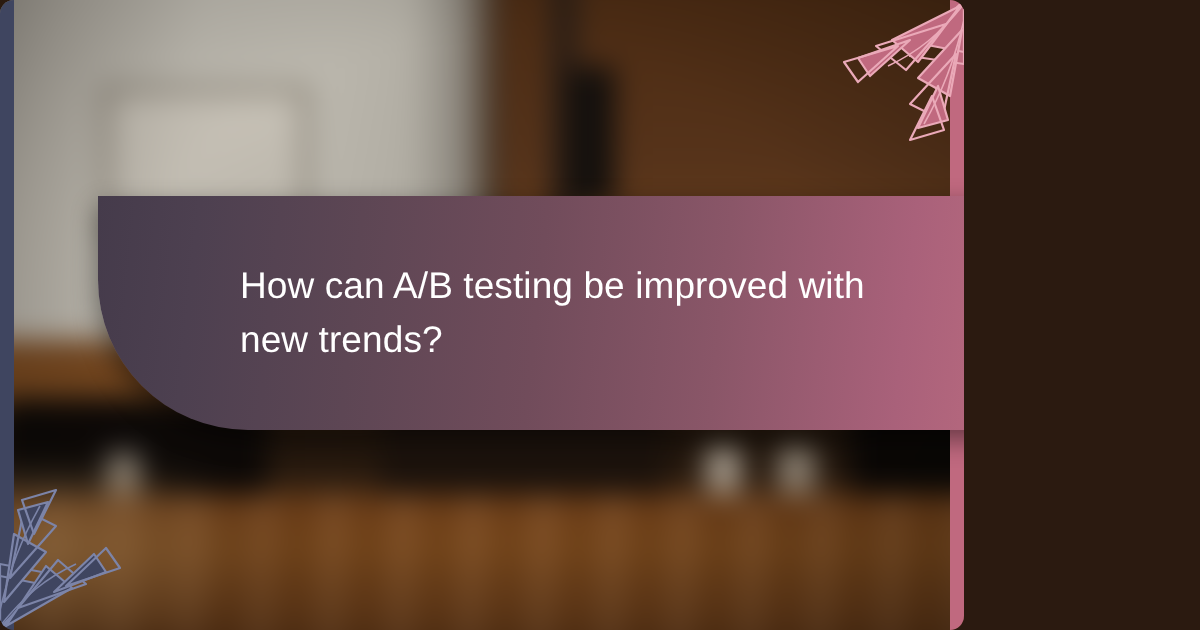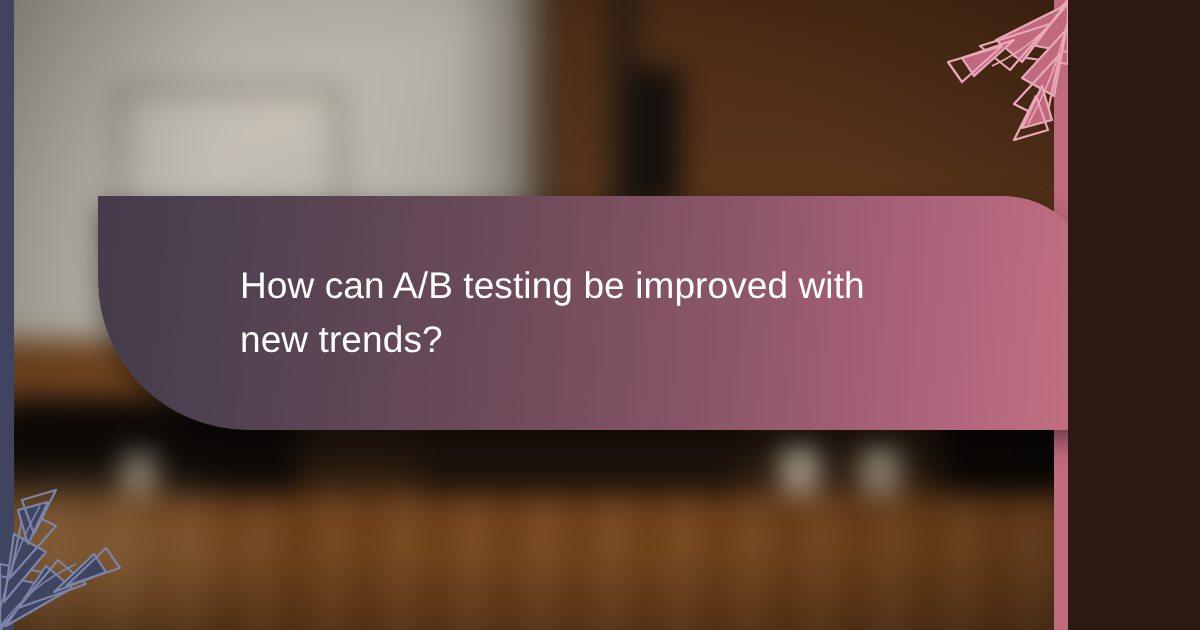--- a/index.html
+++ b/index.html
@@ -5,23 +5,24 @@
   * { margin:0; padding:0; box-sizing:border-box; }
   html, body {
     width:1200px; height:630px;
     overflow:hidden;
     background:#2b1a10;
     font-family:"Liberation Sans", sans-serif;
   }
 
   #card {
     position:relative;
-    width:1068px;
+    width:964px;
     height:630px;
     overflow:hidden;
+    border-radius:14px;
   }
 
   
   .bg {
     position:absolute; inset:-30px;
     filter:blur(14px);
   }
   
   .bg-wall-wood {
     position:absolute; inset:0;

